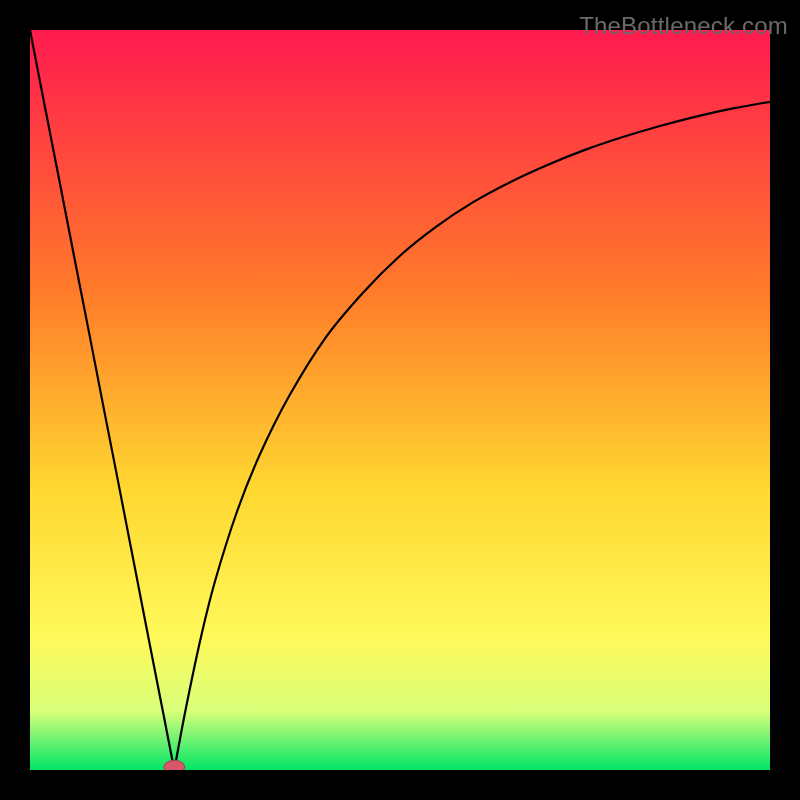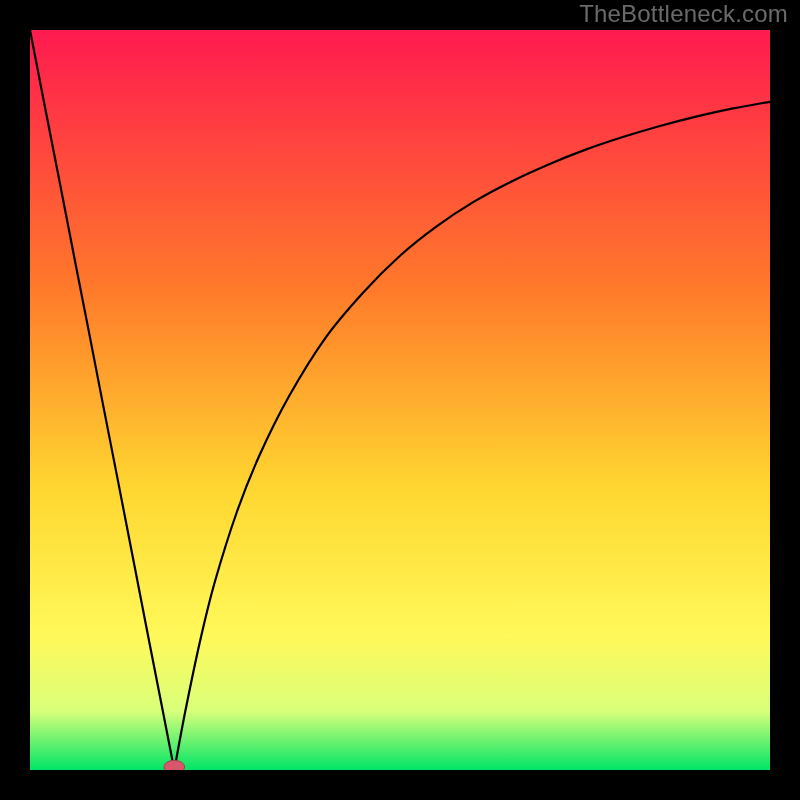--- a/index.html
+++ b/index.html
@@ -19,21 +19,21 @@
   }
   .plot-wrap {
     position: absolute;
     left: 30px;
     top: 30px;
     width: 740px;
     height: 740px;
   }
   .watermark {
     position: absolute;
-    top: 0;
+    top: 12px;
     right: 12px;
     color: #6a6a6a;
     font-size: 24px;
     font-weight: 500;
     letter-spacing: 0.2px;
     user-select: none;
   }
   svg {
     display: block;
   }

